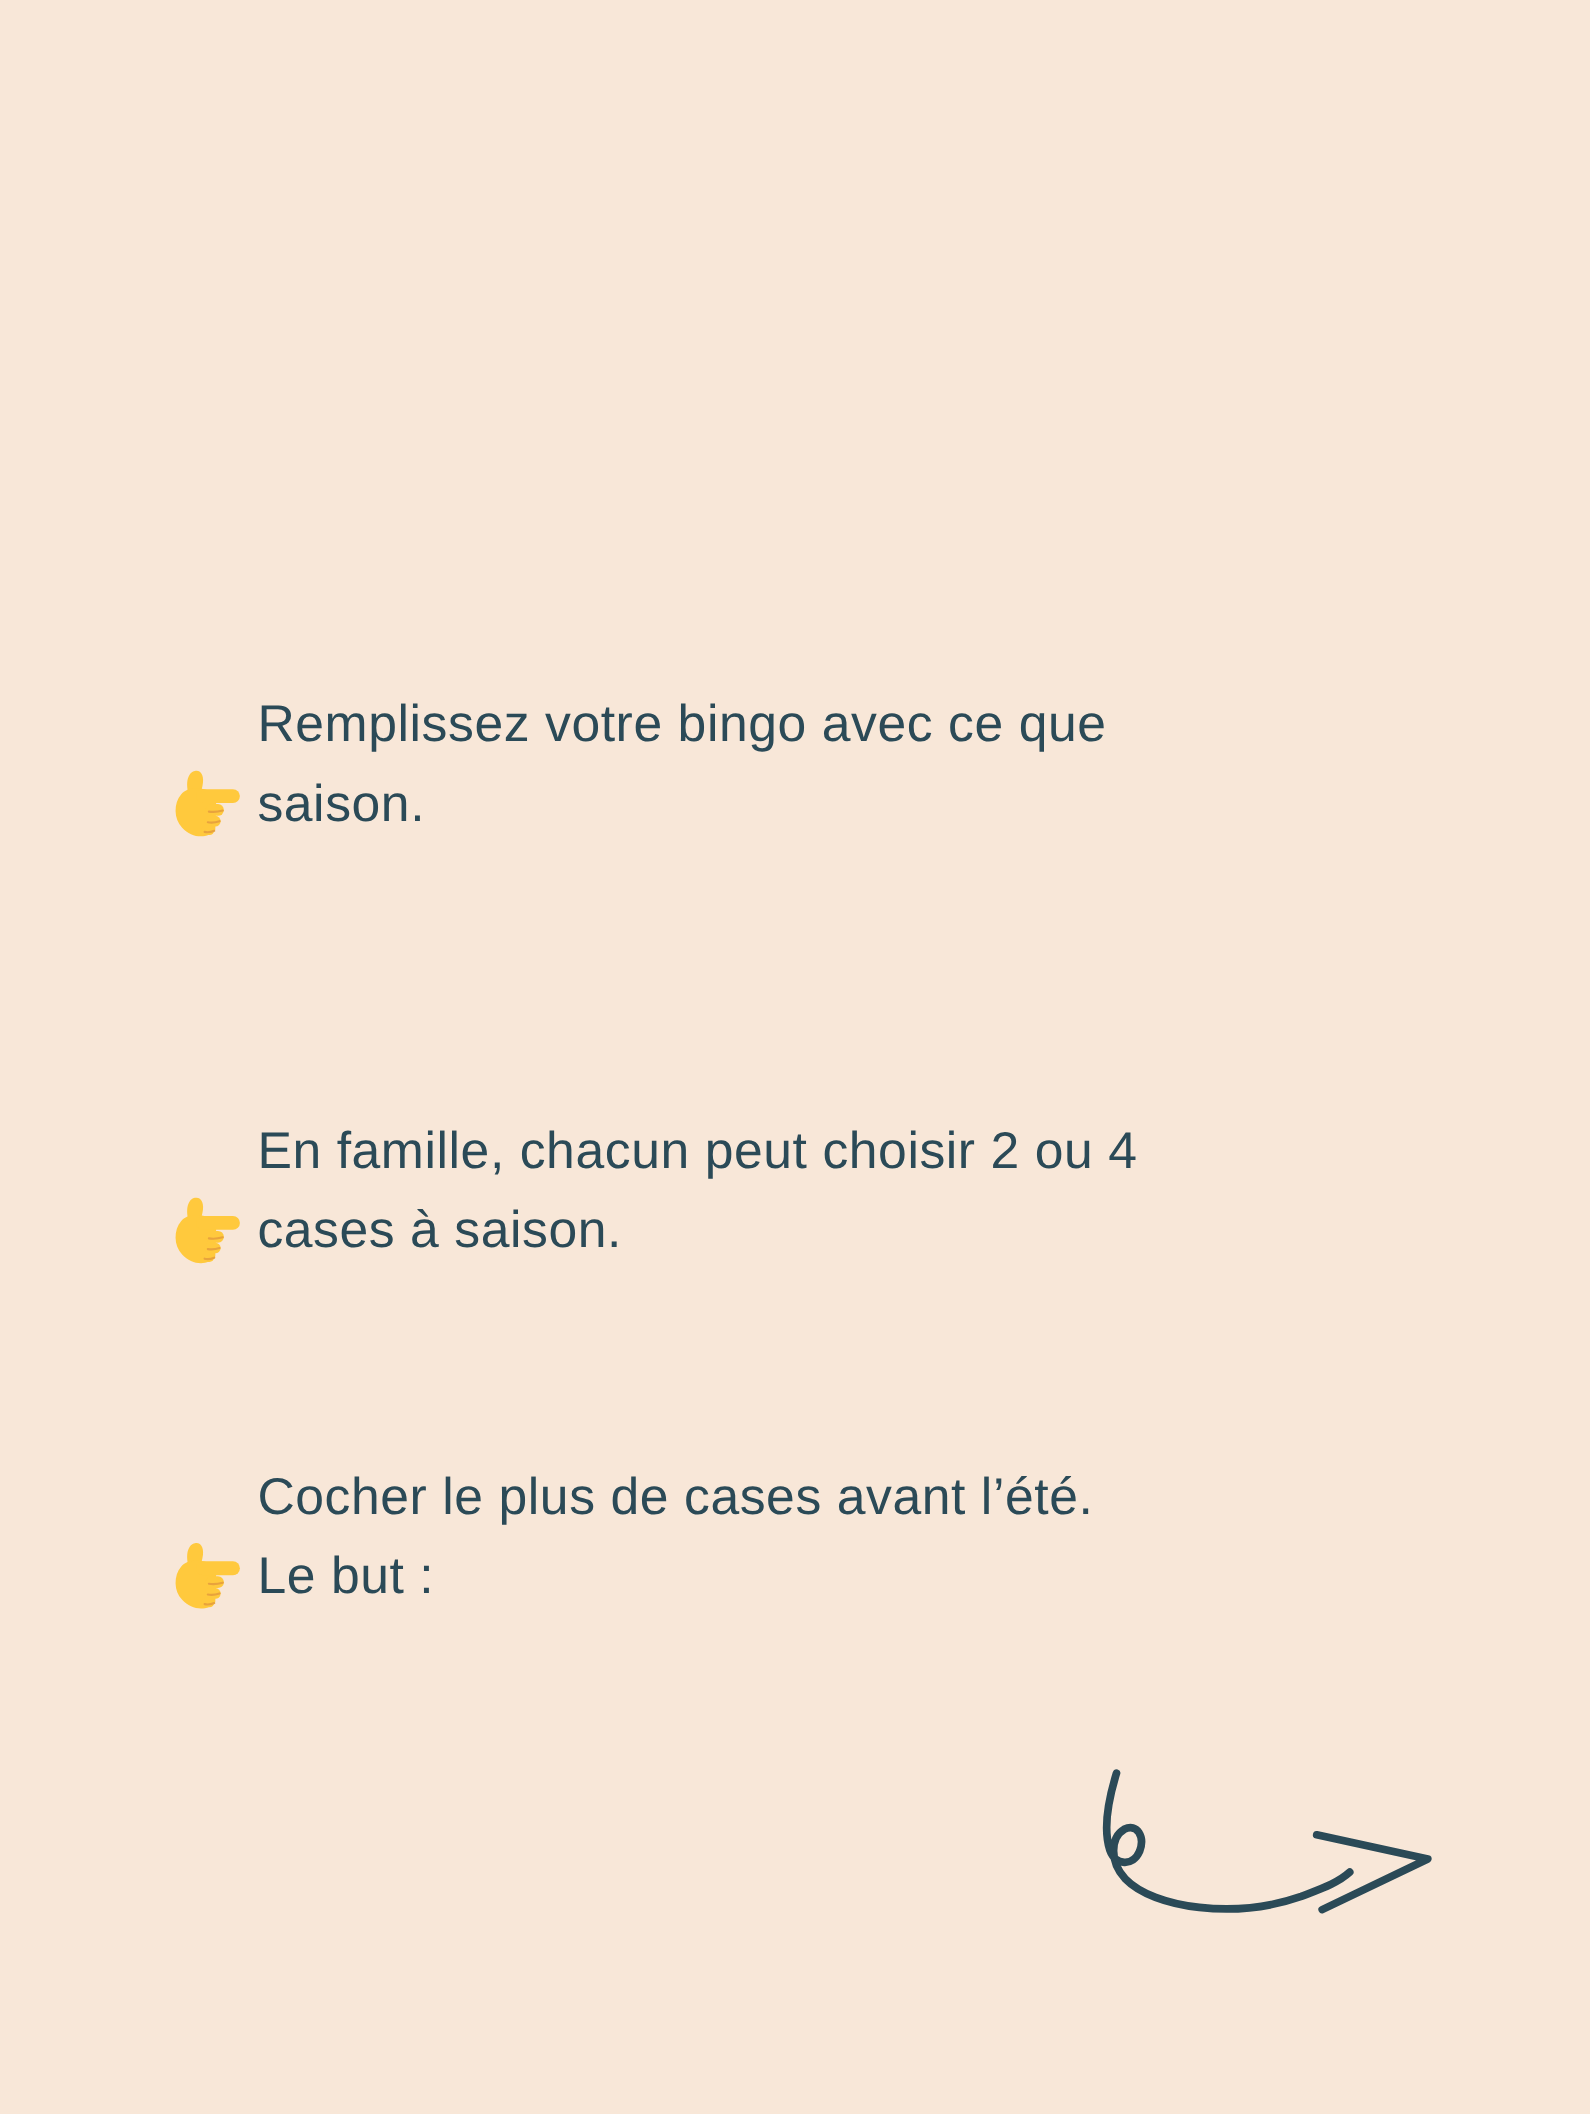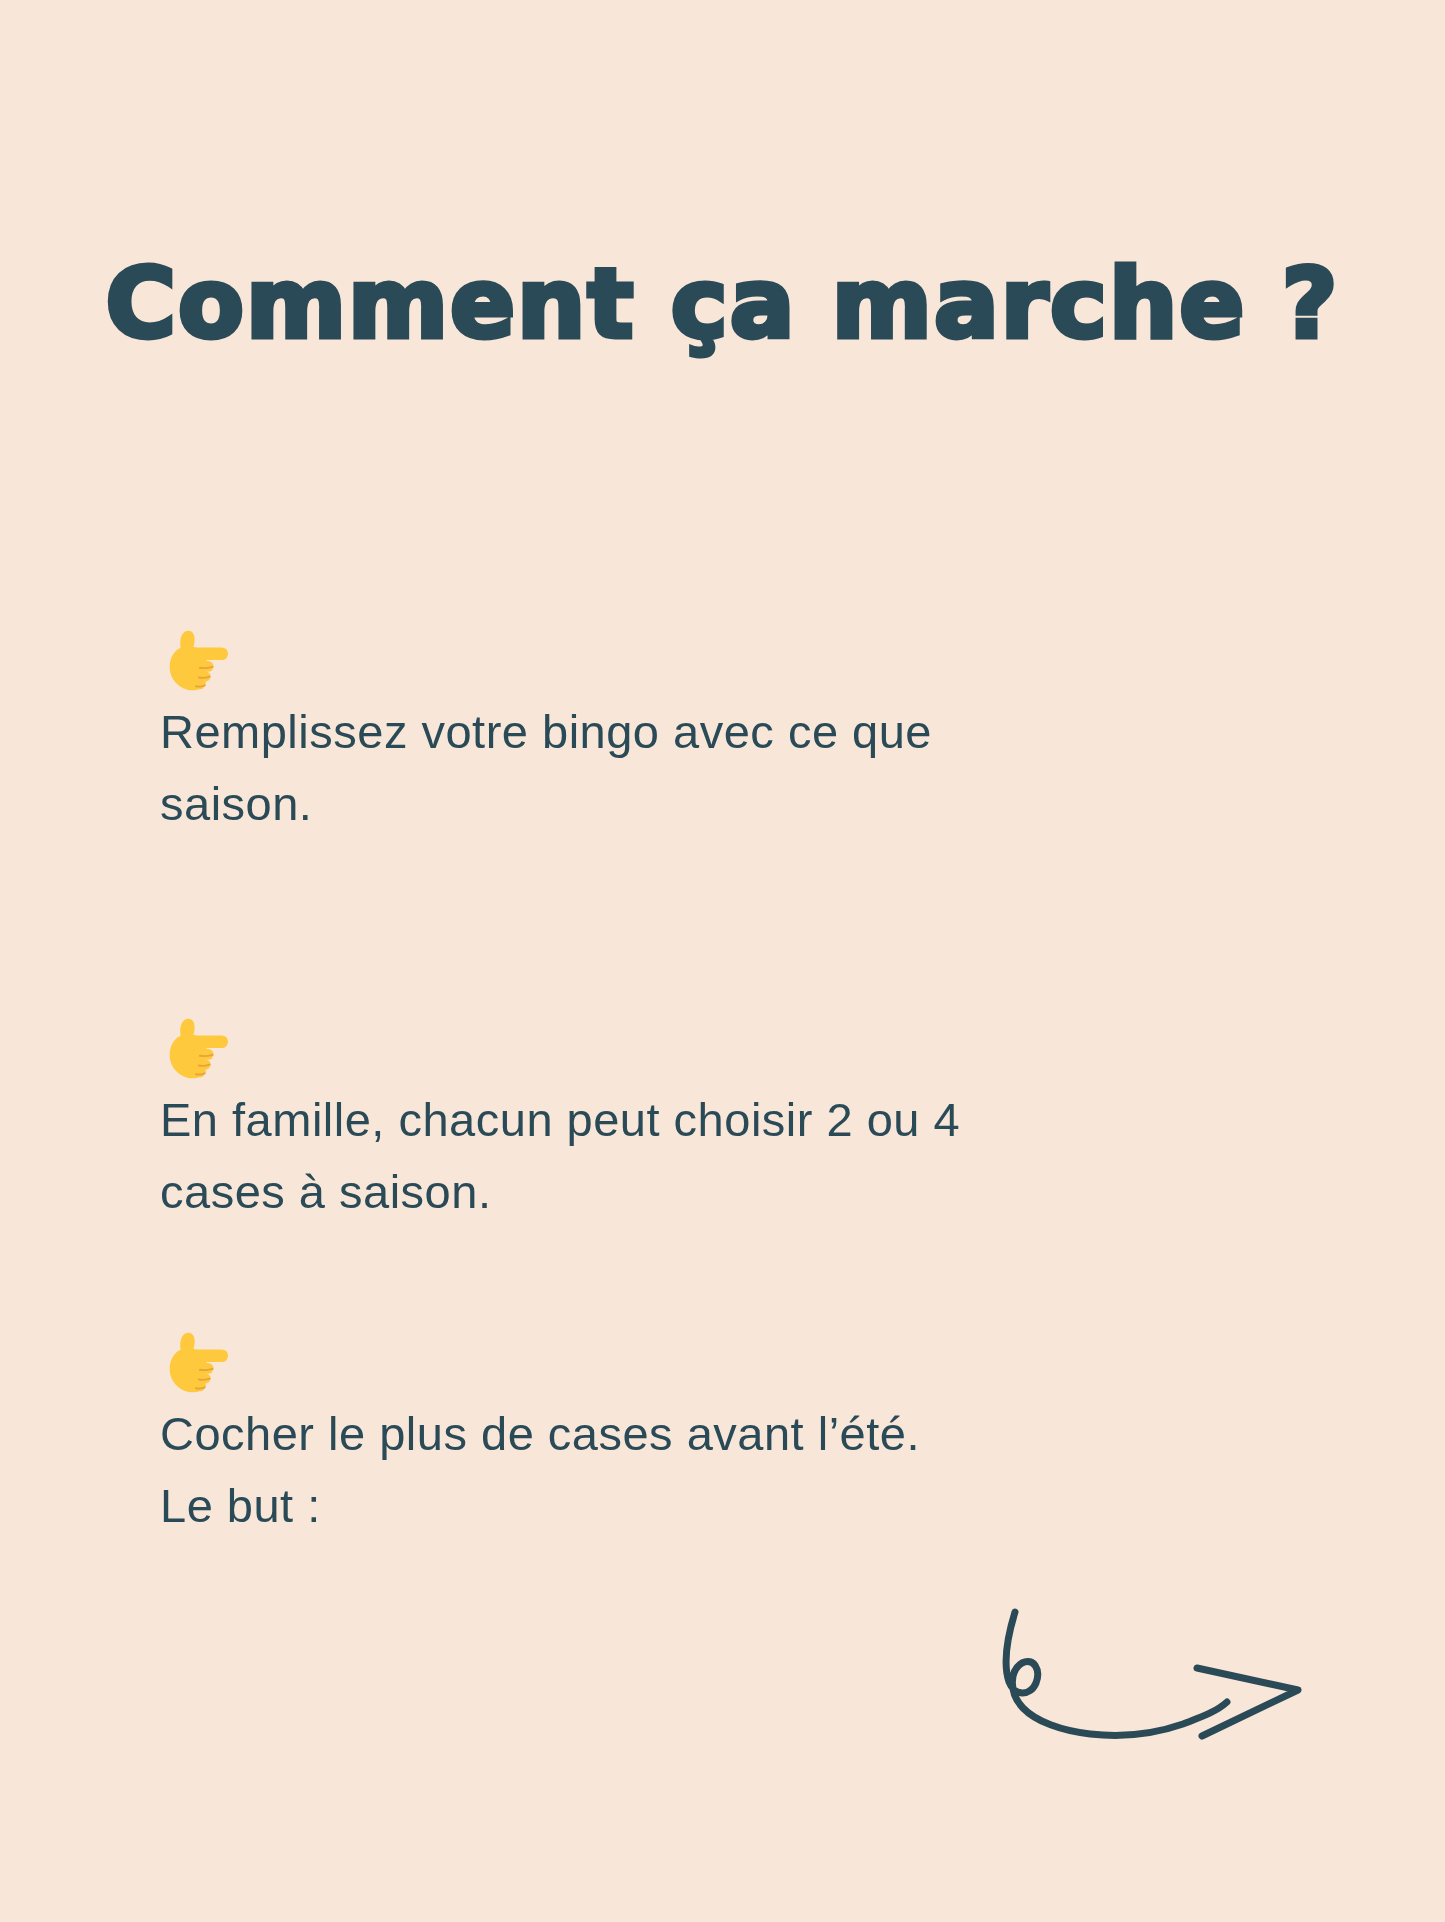--- a/index.html
+++ b/index.html
@@ -36,24 +36,23 @@
   }
   .instructions {
     position: absolute;
     left: 0;
     top: 0;
     width: 1445px;
     height: 1922px;
   }
   .item {
     position: absolute;
-    left: 160px;
+    left: 150px;
     display: flex;
-    align-items: flex-start;
-    flex-direction: column;
+    align-items: flex-end;
   }
   .item-1 { top: 622px; }
   .item-2 { top: 1010px; }
   .item-3 { top: 1324px; }
   .finger {
     flex: 0 0 auto;
     width: 72px;
     height: 70px;
     margin-top: 4px;
     margin-right: 12px;
@@ -74,21 +73,20 @@
     width: 335px;
     height: 180px;
   }
   .arrow svg { width: 335px; height: 180px; display: block; }
 </style>
 </head>
 <body>
 
 <main class="flyer">
 
-  <h1 class="title">Comment ça marche ?</h1>
 
   <section class="instructions">
 
     <div class="item item-1">
       <span class="finger">
         <svg viewBox="0 0 72 72" xmlns="http://www.w3.org/2000/svg" aria-hidden="true">
           <g>
             <path d="M22 30 C17 15 21 6 27 5 C33 4 36 10 34 19 L31 32 Z" fill="#ffc93d"></path>
             <path d="M14 27 C7 35 7 50 15 58 C24 68 39 69 46 60 L47 28 C37 19 20 19 14 27 Z" fill="#ffc93d"></path>
             <rect x="28" y="22" width="41" height="13" rx="6.5" fill="#ffc93d"></rect>

